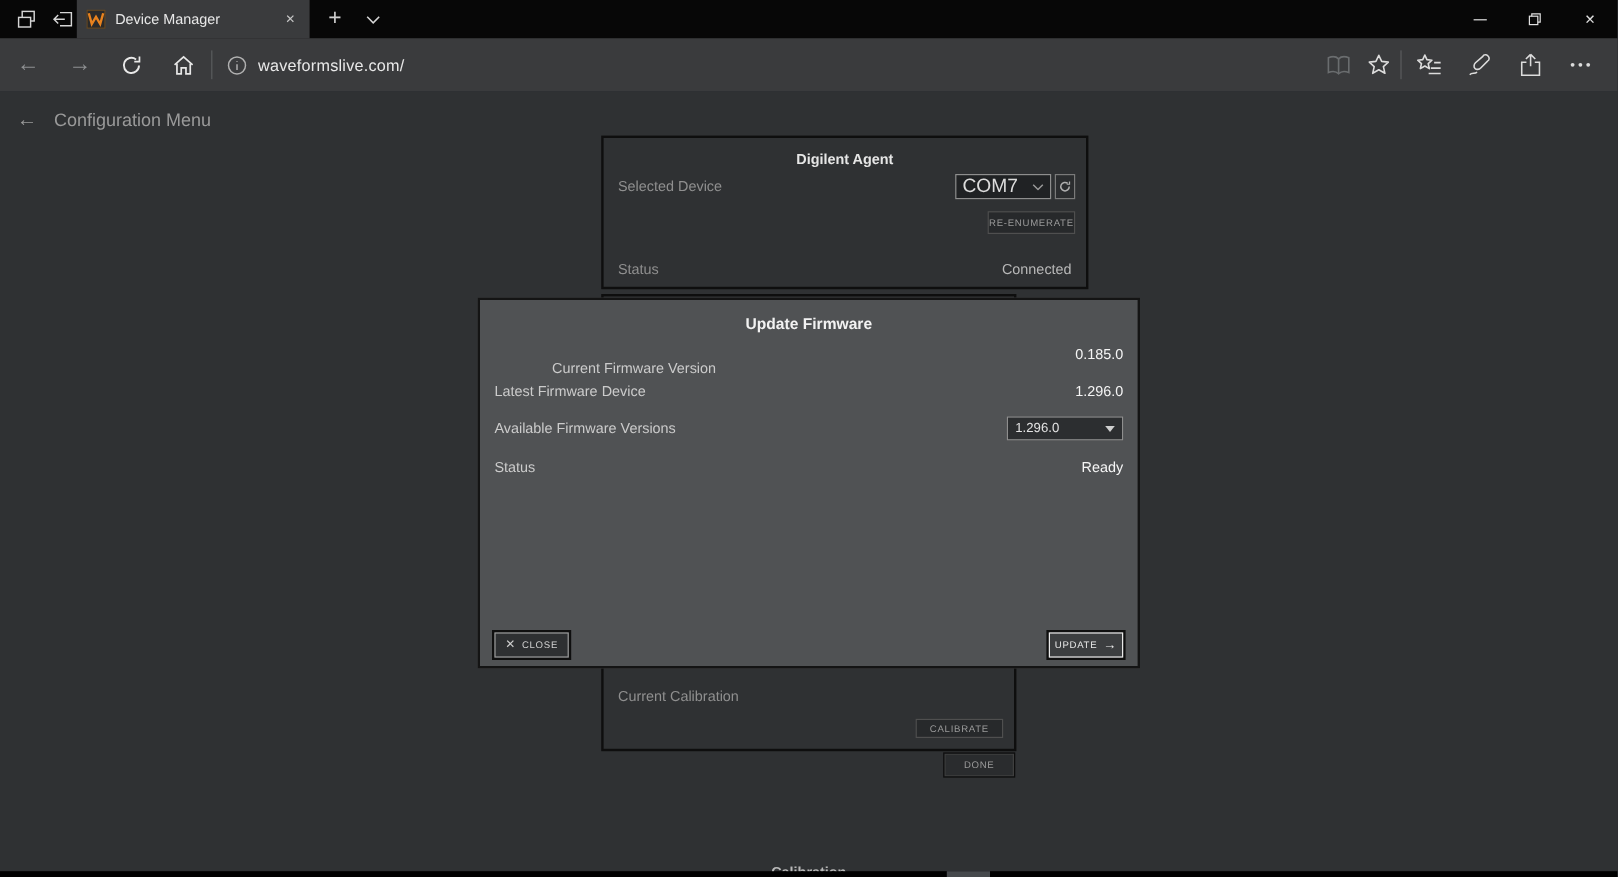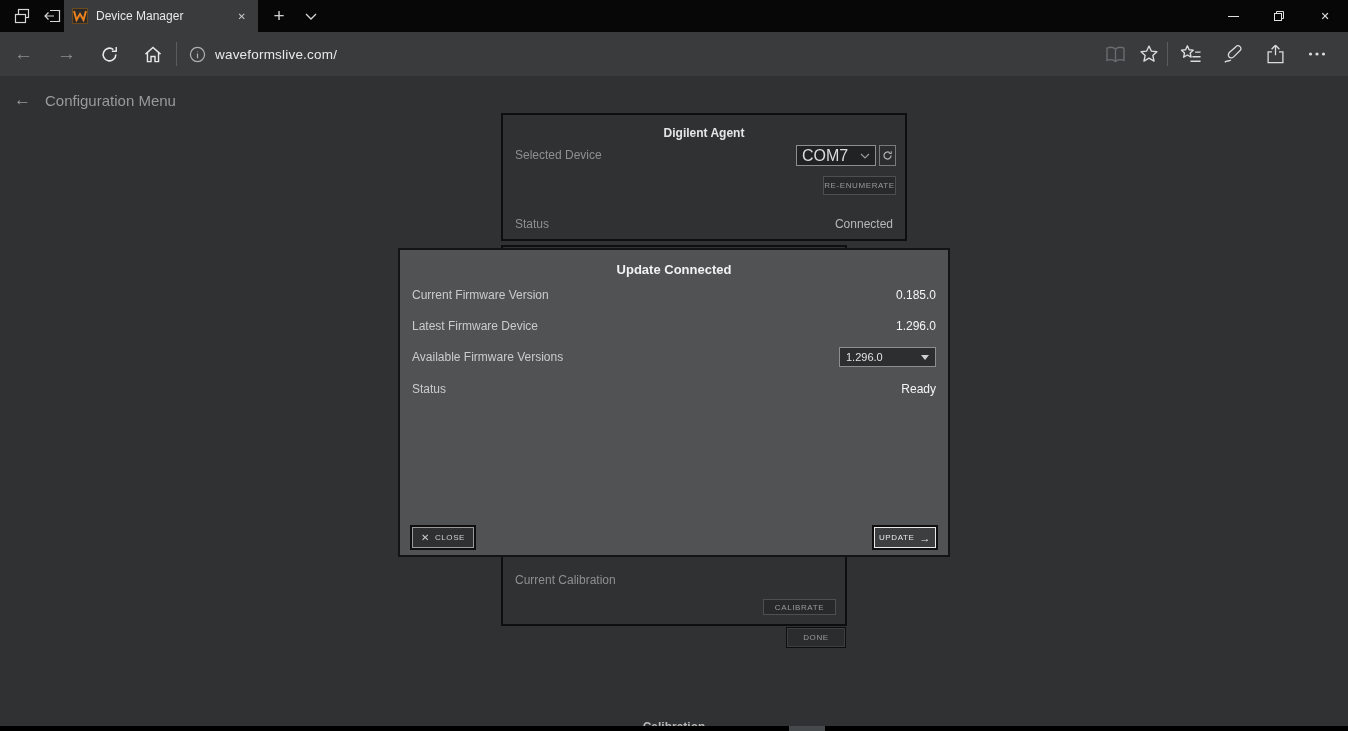--- a/index.html
+++ b/index.html
@@ -216,23 +216,23 @@
 
   <div class="panel panel-cal">
     <div class="cal-heading">Calibration</div>
     <span class="plabel" style="top:326px;">Current Calibration</span>
     <div class="sm-btn btn-calibrate">CALIBRATE</div>
   </div>
 
   <div class="btn-done">DONE</div>
 
   <div class="modal">
-    <div class="modal-title">Update Connected</div>
-
-    <span class="mrow-label" style="top:38px;">Current Firmware Version</span>
+    <div class="modal-title">Update Firmware</div>
+
+    <span class="mrow-label" style="top:50px;margin-left:48px;">Current Firmware Version</span>
     <span class="mrow-value" style="top:38px;">0.185.0</span>
 
     <span class="mrow-label" style="top:69px;">Latest Firmware Device</span>
     <span class="mrow-value" style="top:69px;">1.296.0</span>
 
     <span class="mrow-label" style="top:100px;">Available Firmware Versions</span>
     <div class="fw-select">
       <span>1.296.0</span>
       <span class="tri"></span>
     </div>

